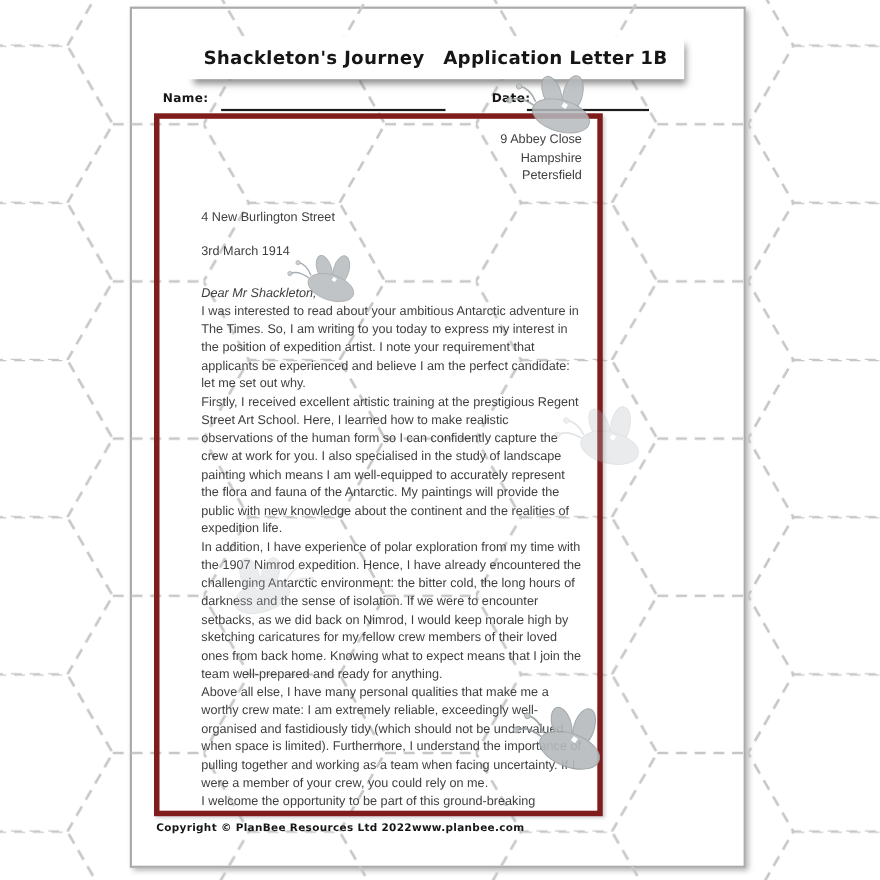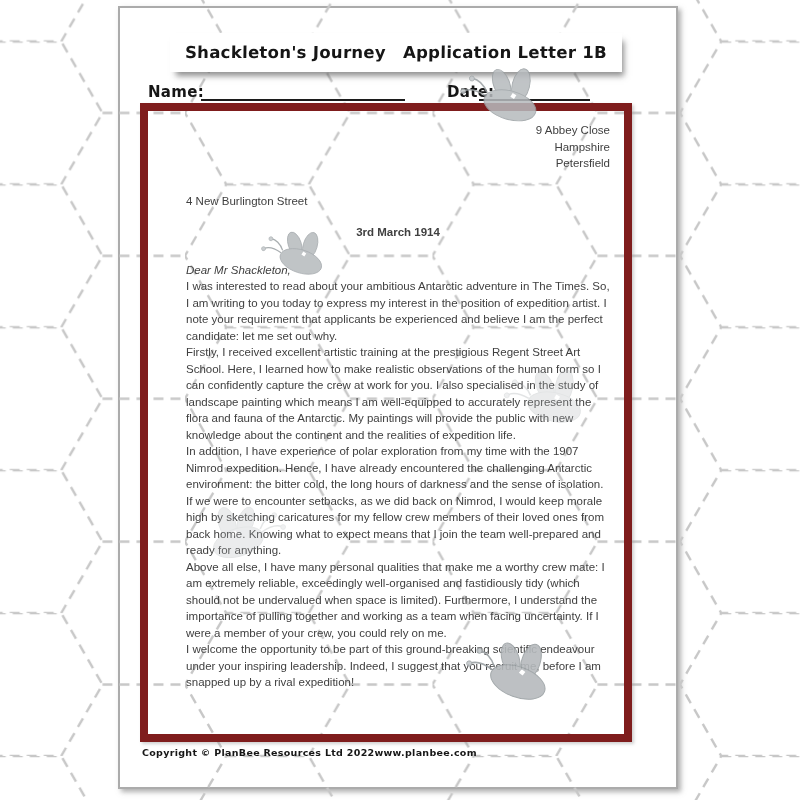--- a/index.html
+++ b/index.html
@@ -27,40 +27,40 @@
     padding:0 15px;box-sizing:border-box;
     box-shadow:4px 6px 6px -2px rgba(70,70,70,.6);
   }
   .comic{
     font-family:"DejaVu Sans", sans-serif;font-weight:900;color:#161616;
     letter-spacing:.3px;
   }
   .header-bar .title{font-size:16.5px;transform:skewX(-1deg);}
 
   
-  .nd-label{position:absolute;font-size:15px;}
+  .nd-label{position:absolute;font-size:11px;}
   .name-label{left:148px;top:83px;}
   .date-label{left:447px;top:83px;}
   .blank-line{position:absolute;height:16px;border-bottom:2px solid #1c1c1c;}
   .name-line{left:201px;top:83px;width:204px;}
   .date-line{left:479px;top:83px;width:111px;}
 
   
   .letter-box{
-    position:absolute;left:140px;top:103px;width:492px;height:639px;
-    border:8px solid #7f1d1d;box-sizing:border-box;background:transparent;
+    position:absolute;left:140px;top:103px;width:408px;height:639px;
+    border:5px solid #7f1d1d;box-sizing:border-box;background:transparent;
     box-shadow:2px 2px 3px rgba(150,150,150,.45);
     padding:11px 14px 0 38px;overflow:hidden;
   }
   .letter-box, .letter-box div, .letter-box p{
     font-size:11.5px;line-height:16.5px;color:#404040;
   }
   .addr-sender{text-align:right;}
   .addr-recipient{margin-top:21px;}
-  .letter-date{text-align:center;margin-top:15px;font-weight:bold;}
+  .letter-date{text-align:left;margin-top:15px;}
   .salutation{margin-top:21px;font-style:italic;}
   .letter-box p{margin:0 0;}
 
   
   .footer{
     position:absolute;left:142px;top:747px;width:488px;
     display:flex;align-items:center;
   }
   .footer .ftxt{font-size:9.5px;}
 </style>

